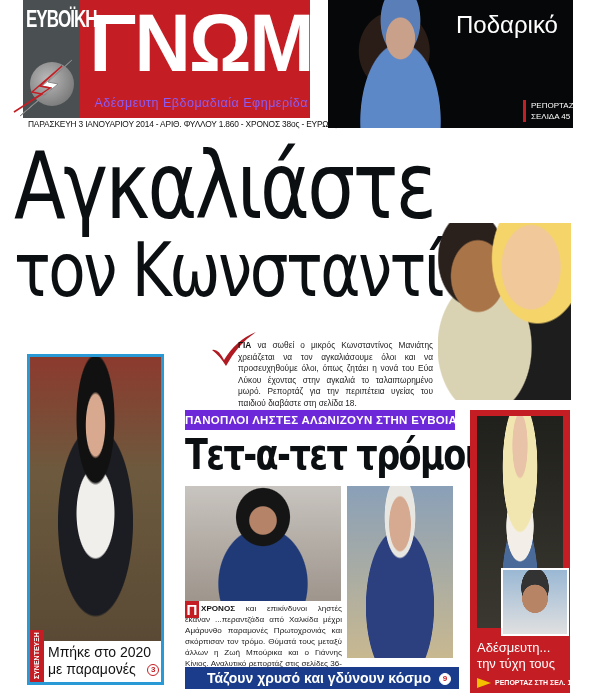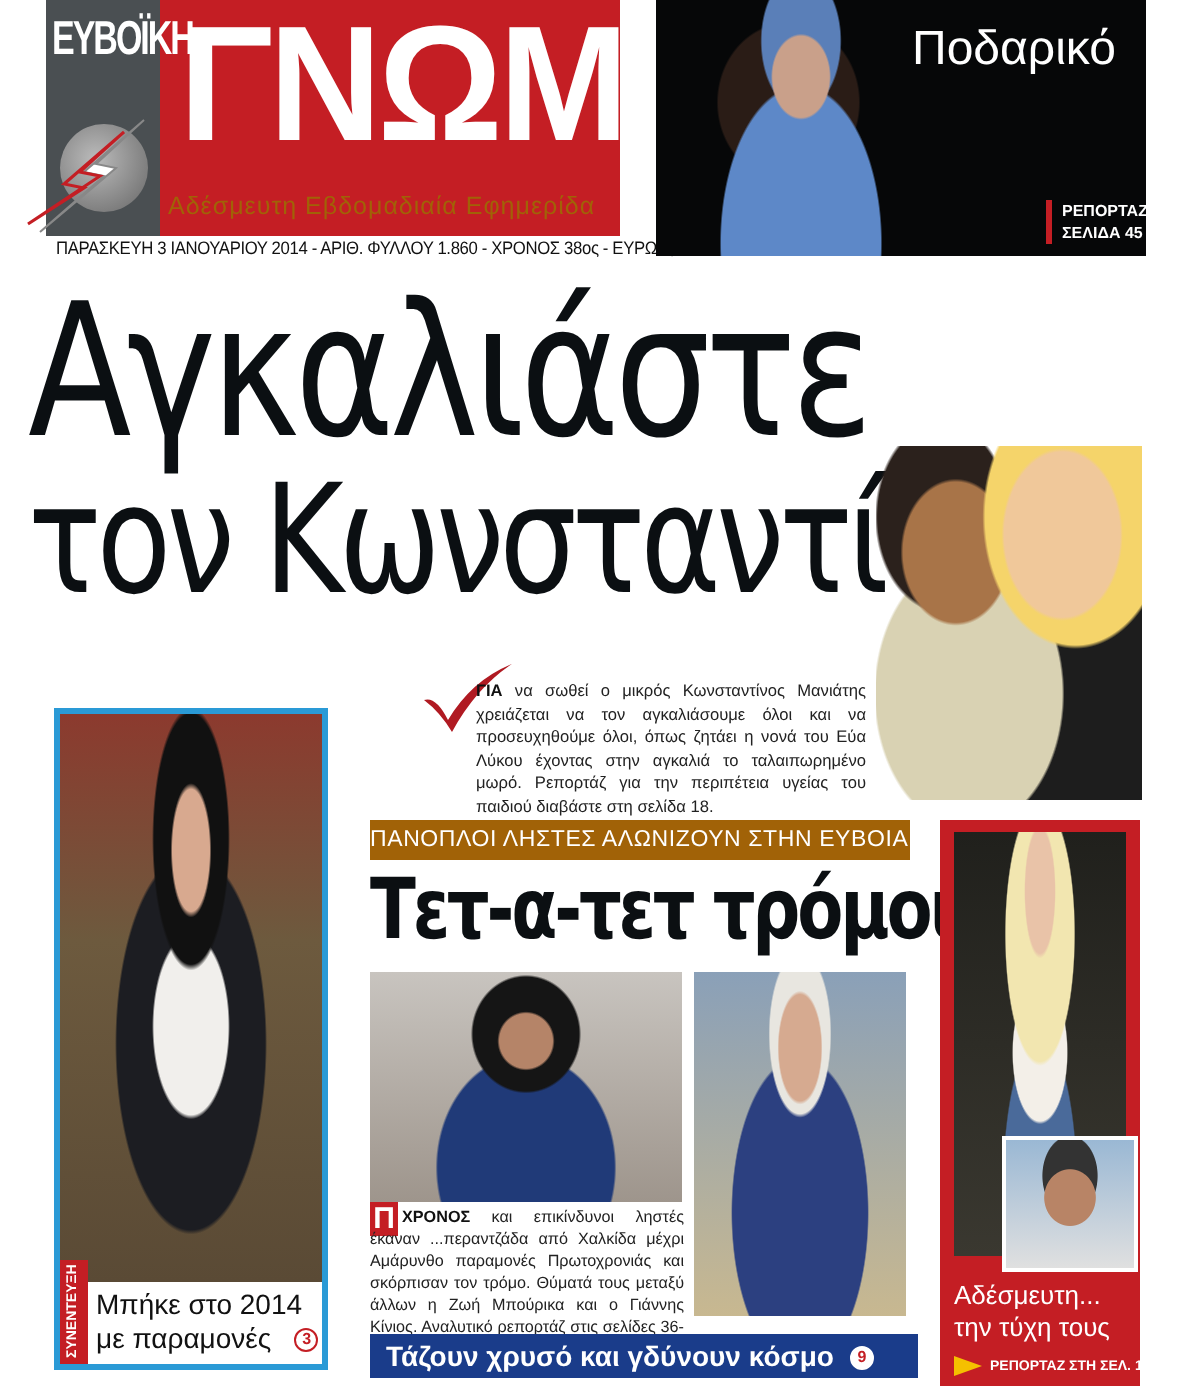--- a/index.html
+++ b/index.html
@@ -5,50 +5,50 @@
 *{box-sizing:border-box;margin:0;padding:0}
 body{width:600px;height:695px;background:#fff;position:relative;overflow:hidden;font-family:"Liberation Sans",sans-serif;color:#111}
 .abs{position:absolute}
 
 .mast-grey{left:23px;top:0;width:57px;height:118px;background:#4a4f52}
 .mast-red{left:80px;top:0;width:230px;height:118px;background:#c41e24}
 .side-text{left:26px;top:6px;width:52px;color:#fff;font-family:"Liberation Sans",sans-serif;font-weight:bold;font-size:17px;letter-spacing:-1px;transform:scaleY(1.4);transform-origin:top left}
 .globe{left:30px;top:62px;width:44px;height:44px;border-radius:50%;background:radial-gradient(circle at 40% 40%,#bbb,#666)}
 .bolt{left:12px;top:58px;width:70px;height:60px}
 .logo{left:84px;top:-4px;width:224px;text-align:center;color:#fff;font-family:"Liberation Sans",sans-serif;font-weight:bold;font-size:82px;letter-spacing:-2px;transform:scaleX(0.95)}
-.slogan{left:84px;top:96px;width:224px;text-align:left;color:#a16207;font-size:12.5px;letter-spacing:.5px}
+.slogan{left:84px;top:96px;width:224px;text-align:right;color:#8b5cf6;font-size:12.5px;letter-spacing:.5px}
 .dateline{left:28px;top:119px;width:290px;font-size:9px;letter-spacing:-.2px;font-family:"Liberation Sans Narrow","Liberation Sans",sans-serif;white-space:nowrap;transform:scaleX(.93);transform-origin:left}
 
 .teaser{left:328px;top:0;width:245px;height:128px;background:#060708;overflow:hidden}
 .teaser-photo{left:10px;top:0;width:125px;height:128px;background:radial-gradient(ellipse at 50% 30%,#c9a08a 0 16%,transparent 17%),radial-gradient(ellipse at 50% 16%,#5a7fb8 0 22%,transparent 23%),radial-gradient(ellipse at 50% 95%,#5d88c8 0 45%,transparent 46%),radial-gradient(ellipse at 45% 40%,#2a1c16 0 36%,transparent 37%)}
 .teaser-title{left:128px;top:10px;width:112px;text-align:left;color:#fff;font-size:24px;line-height:30px}
-.teaser-ref{left:195px;top:100px;border-left:3px solid #c41e24;padding-left:5px;color:#fff;font-size:8px;font-weight:bold;line-height:11px}
+.teaser-ref{left:195px;top:100px;border-left:3px solid #c41e24;padding-left:5px;color:#fff;font-size:8px;font-weight:normal;line-height:11px}
 
 .headline{left:14px;top:140px;width:480px;font-family:"DejaVu Sans",sans-serif;font-weight:normal;color:#0b0f12;line-height:1;letter-spacing:-3px}
 .h1{font-size:88px;transform:scaleX(.86) scaleY(1.05);transform-origin:left top;white-space:nowrap;display:block}
 .h2{font-size:72px;transform:scaleX(.85) scaleY(1.05);transform-origin:left top;white-space:nowrap;display:block;margin-top:4px}
 .hero-photo{left:438px;top:223px;width:133px;height:177px;background:radial-gradient(ellipse at 70% 25%,#f0c89a 0 22%,transparent 23%),radial-gradient(ellipse at 75% 20%,#f5d46a 0 32%,transparent 33%),radial-gradient(ellipse at 30% 30%,#a87448 0 20%,transparent 21%),radial-gradient(ellipse at 25% 20%,#2b211c 0 23%,transparent 24%),radial-gradient(ellipse at 35% 70%,#d9d2b3 0 38%,transparent 39%),radial-gradient(ellipse at 75% 80%,#1d1d1d 0 40%,transparent 41%);}
 .check{left:210px;top:330px;width:48px;height:38px}
 .lead{left:238px;top:340px;width:195px;font-size:8.3px;line-height:11.5px;text-align:justify;color:#222}
 .lead b{color:#111}
 
 .lcard{left:27px;top:354px;width:137px;height:331px;border:3px solid #2a9ad6;background:#fff}
 .lphoto{left:30px;top:357px;width:131px;height:284px;background:radial-gradient(ellipse at 50% 24%,#d8a98f 0 10%,transparent 11%),radial-gradient(ellipse at 50% 22%,#111 0 20%,transparent 21%),radial-gradient(ellipse at 50% 55%,#f1efec 0 20%,transparent 21%),radial-gradient(ellipse at 50% 58%,#1c1d22 0 40%,transparent 41%),linear-gradient(#8c3a2e,#6d5a3e 40%,#5a4a35);}
 .vtag{left:30px;top:630px;width:14px;height:52px;background:#c41e24;color:#fff;font-size:7px;font-weight:bold;writing-mode:vertical-rl;transform:rotate(180deg);text-align:center;line-height:14px}
 .lcap{left:48px;top:644px;width:115px;font-size:14px;line-height:17px;color:#111}
 .num{display:inline-block;width:12px;height:12px;border:1.5px solid #c41e24;border-radius:50%;color:#c41e24;font-size:8px;line-height:10px;text-align:center;font-weight:bold;vertical-align:middle}
 
-.kicker{left:185px;top:410px;width:270px;height:20px;background:#a16207;color:#fff;font-size:11.5px;font-weight:normal;text-align:left;line-height:20px;letter-spacing:.3px;white-space:nowrap}
+.kicker{left:185px;top:410px;width:270px;height:20px;background:#6d28d9;color:#fff;font-size:11.5px;font-weight:bold;text-align:right;line-height:20px;letter-spacing:.3px;white-space:nowrap}
 .mid-title{left:185px;top:430px;width:275px;font-family:"DejaVu Sans",sans-serif;font-weight:bold;font-size:42px;letter-spacing:-2px;white-space:nowrap;transform:scaleX(.8);transform-origin:left top;color:#0b0f12}
 .p1{left:185px;top:486px;width:156px;height:115px;background:radial-gradient(ellipse at 50% 30%,#b58468 0 12%,transparent 13%),radial-gradient(ellipse at 50% 27%,#151515 0 24%,transparent 25%),radial-gradient(ellipse at 50% 85%,#203a78 0 40%,transparent 41%),linear-gradient(#c8c4bf,#9e958c)}
 .p2{left:347px;top:486px;width:106px;height:172px;background:radial-gradient(ellipse at 50% 22%,#d6aa90 0 14%,transparent 15%),radial-gradient(ellipse at 50% 18%,#e8e6e0 0 20%,transparent 21%),radial-gradient(ellipse at 50% 70%,#2c4080 0 45%,transparent 46%),linear-gradient(#8aa0b8,#c8b890)}
 .dropcap{left:185px;top:601px;width:14px;height:17px;background:#c41e24;color:#fff;font-weight:bold;font-size:15px;line-height:17px;text-align:center}
 .mid-body{left:185px;top:603px;width:157px;font-size:8.1px;line-height:11px;text-align:justify;color:#222;text-indent:16px}
 .mid-body b{color:#111}
-.bluebar{left:185px;top:667px;width:274px;height:22px;background:#1a3c8a;color:#fff;font-size:14px;font-weight:bold;line-height:22px;padding-left:8px;white-space:nowrap}
+.bluebar{left:185px;top:667px;width:274px;height:22px;background:#1a3c8a;color:#fff;font-size:14px;font-weight:bold;line-height:22px;padding-left:22px;white-space:nowrap}
 .bluebar .num{border-color:#fff;background:#fff;margin-left:8px}
 
 .rcard{left:470px;top:410px;width:100px;height:283px;background:#c41e24}
 .rphoto{left:477px;top:416px;width:86px;height:212px;background:radial-gradient(ellipse at 50% 14%,#e9c3a8 0 12%,transparent 13%),radial-gradient(ellipse at 50% 24%,#f2e6b0 0 28%,transparent 29%),radial-gradient(ellipse at 50% 52%,#f3efe8 0 22%,transparent 23%),radial-gradient(ellipse at 50% 85%,#4a6a9a 0 30%,transparent 31%),linear-gradient(#20201c,#3a3830)}
 .rinset{left:501px;top:568px;width:68px;height:68px;border:2px solid #fff;background:radial-gradient(ellipse at 50% 45%,#b88466 0 28%,transparent 29%),radial-gradient(ellipse at 50% 28%,#333 0 30%,transparent 31%),linear-gradient(#9ab8d4,#e0e0e0)}
 .rcap{left:477px;top:640px;width:92px;color:#fff;font-size:13px;line-height:16px}
 .rref{left:477px;top:678px;color:#fff;font-size:7px;font-weight:bold;white-space:nowrap}
 .rref .tri{display:inline-block;width:0;height:0;border-top:5px solid transparent;border-bottom:5px solid transparent;border-left:14px solid #f5c000;vertical-align:middle;margin-right:4px}
 </style>
 </head>
@@ -84,21 +84,21 @@
 <div class="abs hero-photo"></div>
 <svg class="abs check" viewBox="0 0 48 38">
   <path d="M2,20 Q8,18 14,30 Q26,10 46,2 Q28,14 16,36 Q10,26 2,20 Z" fill="#b01a22"></path>
 </svg>
 <div class="abs lead"><b>ΓΙΑ</b><span> να σωθεί ο μικρός Κωνσταντίνος Μανιάτης χρειάζεται να τον αγκαλιάσουμε όλοι και να προσευχηθούμε όλοι, όπως ζητάει η νονά του Εύα Λύκου έχοντας στην αγκαλιά το ταλαιπωρημένο μωρό. Ρεπορτάζ για την περιπέτεια υγείας του παιδιού διαβάστε στη σελίδα 18.</span></div>
 
 <div class="abs lcard"></div>
 <div class="abs lphoto"></div>
 <div class="abs vtag">ΣΥΝΕΝΤΕΥΞΗ</div>
 <div class="abs lcap">
-  <div>Μπήκε στο 2014</div>
+  <div>Μπήκε στο 2020</div>
   <div><span>με παραμονές</span> &nbsp; <span class="num">3</span></div>
 </div>
 
 <div class="abs kicker">ΠΑΝΟΠΛΟΙ ΛΗΣΤΕΣ ΑΛΩΝΙΖΟΥΝ ΣΤΗΝ ΕΥΒΟΙΑ</div>
 <div class="abs mid-title">Τετ-α-τετ τρόμου</div>
 <div class="abs p1"></div>
 <div class="abs p2"></div>
 <div class="abs dropcap">Π</div>
 <div class="abs mid-body"><b>ΧΡΟΝΟΣ</b><span> και επικίνδυνοι ληστές έκαναν ...περαντζάδα από Χαλκίδα μέχρι Αμάρυνθο παραμονές Πρωτοχρονιάς και σκόρπισαν τον τρόμο. Θύματά τους μεταξύ άλλων η Ζωή Μπούρικα και ο Γιάννης Κίνιος. Αναλυτικό ρεπορτάζ στις σελίδες 36-37.</span></div>
 

